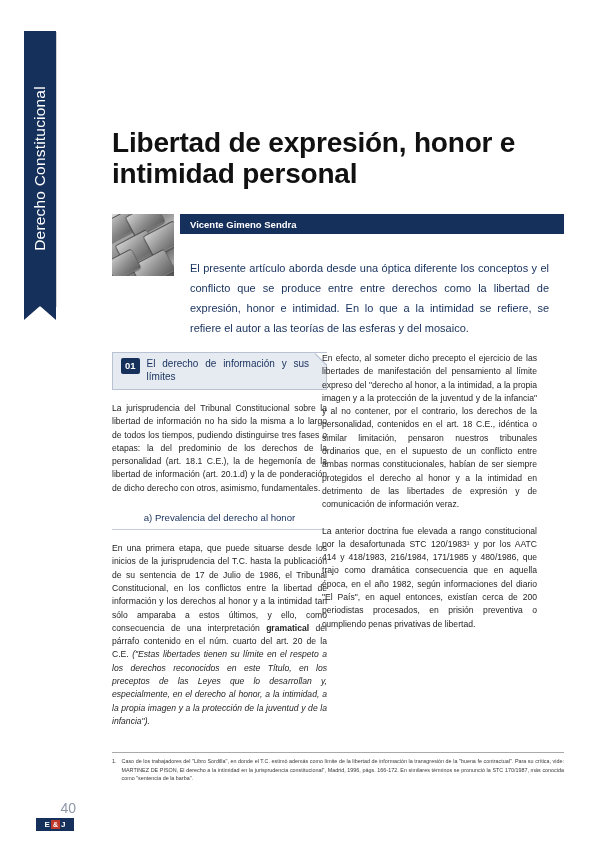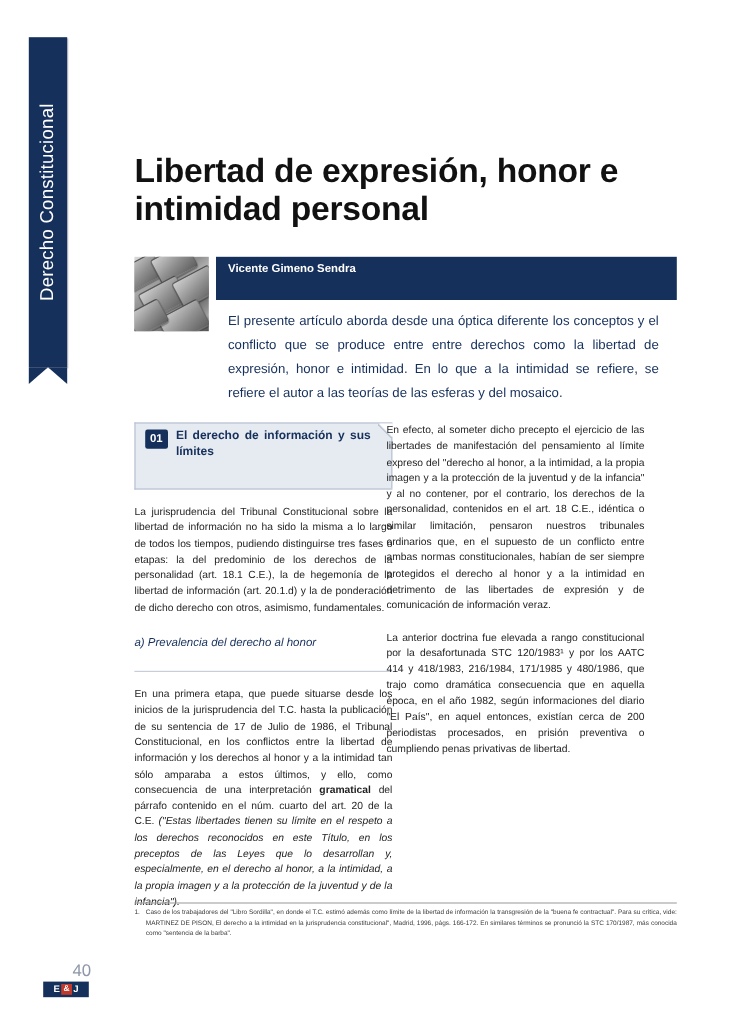--- a/index.html
+++ b/index.html
@@ -97,21 +97,21 @@
   .k3 { left: 6px;   top: 22px; width: 34px; height: 22px; transform: rotate(-28deg); }
   .k4 { left: 34px;  top: 13px; width: 33px; height: 22px; transform: rotate(-28deg); }
   .k5 { left: 22px;  top: 42px; width: 36px; height: 23px; transform: rotate(-28deg); }
   .k6 { left: -4px;  top: 40px; width: 28px; height: 20px; transform: rotate(-28deg); }
 
   .author-bar {
     position: absolute;
     left: 68px;
     top: 0;
     right: 0;
-    height: 36px;
+    height: 20px;
     background: #16305c;
     padding: 5px 0 0 10px;
     box-sizing: border-box;
   }
   .author-name {
     color: #ffffff;
     font-size: 9.5px;
     font-weight: bold;
     line-height: 12px;
   }
@@ -143,21 +143,21 @@
     color: #1e1e1e;
   }
   .col-left  { left: 112px; }
   .col-right { left: 322px; }
 
   .section-head {
     position: relative;
     background: #e6eaf1;
     border: 1px solid #b9c2d2;
     border-right: none;
-    padding: 5px 18px 24px 8px;
+    padding: 5px 18px 6px 8px;
     margin-bottom: 12px;
     min-height: 28px;
     box-sizing: border-box;
   }
   .section-head::after {
     content: "";
     position: absolute;
     right: 0; top: 0;
     width: 0; height: 0;
     border-top: 11px solid #ffffff;
@@ -175,21 +175,21 @@
     font-weight: bold;
     line-height: 1;
     padding: 3px 4px 3px 4px;
     border-radius: 2px;
     flex: 0 0 auto;
     margin-top: 0px;
   }
   .section-title {
     color: #16305c;
     font-size: 10px;
-    font-weight: bold;
+    font-weight: normal;
     line-height: 12.5px;
   }
   .section-edge {
     position: absolute;
     right: 0;
     top: 11px;
     bottom: 0;
     width: 1px;
     background: #b9c2d2;
   }
@@ -213,24 +213,23 @@
   }
 
   p.body { margin: 0 0 13px 0; }
   p.body.tight { margin-bottom: 0; }
   .sub-head {
     color: #16305c;
     font-size: 9.6px;
     font-weight: normal;
     line-height: 13px;
     border-bottom: 1px solid #c6cedb;
-    padding-bottom: 17px;
+    padding-bottom: 5px;
     margin: 18px 0 12px 0;
-    text-align: left;
-    font-style: italic;
+    text-align: center;
   }
   .sub-head.first { margin-top: 16px; }
   b.em { font-weight: bold; }
   i.it { font-style: italic; }
 
   
   .foot-rule {
     position: absolute;
     left: 112px;
     top: 752px;

